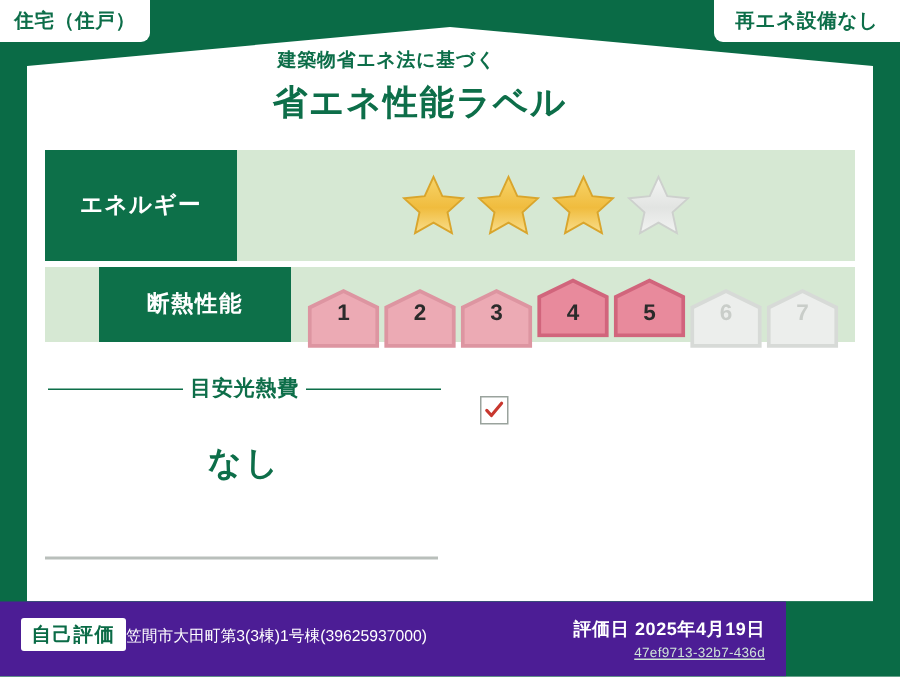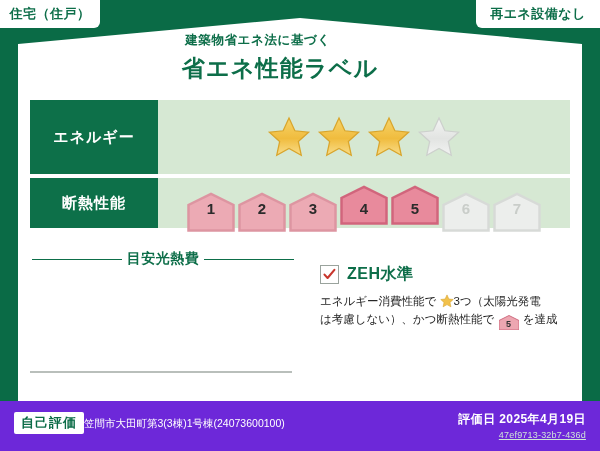--- a/index.html
+++ b/index.html
@@ -42,21 +42,21 @@
   .title-main{font-size:23px;font-weight:bold;letter-spacing:1.2px;margin-top:4px;margin-left:44px;}
   
   .panel{
     position:absolute;left:30px;top:100px;width:540px;
   }
   .perf-row{
     display:flex;align-items:stretch;background:#d6e8d3;
     margin-bottom:4px;
   }
   .perf-row.r1{height:74px;}
-  .perf-row.r2{height:50px;}
+  .perf-row.r2{height:50px;padding-left:36px;}
   .perf-key{
     background:#0d7049;color:#ffffff;font-weight:bold;
     display:flex;flex-direction:row;align-items:center;justify-content:center;
     width:128px;flex:0 0 128px;text-align:center;line-height:1.35;
     font-size:15px;letter-spacing:1px;
   }
   .perf-val{
     flex:1;display:flex;align-items:center;justify-content:center;
   }
   
@@ -103,21 +103,21 @@
   }
   .mini-star{display:inline-block;vertical-align:-3px;width:14px;height:14px;}
   .mini-badge{
     display:inline-block;vertical-align:-4px;width:20px;height:15px;
     position:relative;font-size:9px;font-weight:bold;color:#333;
     text-align:center;line-height:18px;margin:0 1px;
   }
   .mini-badge .bg{position:absolute;inset:0;}
   .mini-badge span{position:relative;z-index:2;}
   
-  .footer{position:absolute;left:0;bottom:0;width:600px;height:50px;background:#6d28d9;}
+  .footer{position:absolute;left:0;bottom:0;width:524px;height:50px;background:#4c1d95;}
   .self-badge{
     position:absolute;left:14px;top:11px;background:#ffffff;color:#0a6b46;
     font-weight:bold;font-size:13px;padding:2px 7px;letter-spacing:1px;
     border-radius:2px;
   }
   .addr{
     position:absolute;left:84px;top:16px;color:#ffffff;font-size:10.5px;
     letter-spacing:0;
   }
   .eval-date{
@@ -253,52 +253,38 @@
   </div>
 
   <div class="lower">
 
     <div class="lower-left">
       <div class="cost-head">
         <div class="rule"></div>
         <div>目安光熱費</div>
         <div class="rule"></div>
       </div>
+      <div class="cost-value">なし</div>
       <div class="hr-gray"></div>
     </div>
 
     <div class="divider-v"></div>
 
     <div class="lower-right">
       <div class="zeh-line">
         <div class="chk">
           <svg width="13" height="13" viewBox="0 0 13 13">
             <path d="M1.5 6.6 L4.6 10 L11.4 1.8" fill="none" stroke="#c8372e" stroke-width="2.1" stroke-linecap="round" stroke-linejoin="round"></path>
           </svg>
         </div>
-        <div class="zeh-text">ZEH水準</div>
-      </div>
-      <div class="zeh-desc">
-        <span>エネルギー消費性能で</span>
-        <svg class="mini-star" viewBox="0 0 24 24">
-          <path d="M12 1.6 L15.2 8.6 L22.7 9.4 L17.1 14.5 L18.7 22 L12 18.2 L5.3 22 L6.9 14.5 L1.3 9.4 L8.8 8.6 Z" fill="#f2c14b" stroke="#d8a32f" stroke-width="1"></path>
-        </svg><span>3つ（太陽光発電</span><br>
-        <span>は考慮しない）、かつ断熱性能で</span>
-        <span class="mini-badge">
-          <svg class="bg" viewBox="0 0 40 30" preserveAspectRatio="none">
-            <path d="M0 30 L0 11 L20 1 L40 11 L40 30 Z" fill="#eda6b1" stroke="#cf6d80" stroke-width="2"></path>
-          </svg>
-          <span>5</span>
-        </span>
-        <span>を達成</span>
       </div>
     </div>
 
   </div>
 
   <div class="footer">
     <div class="self-badge">自己評価</div>
-    <div class="addr">笠間市大田町第3(3棟)1号棟(24073600100)</div>
+    <div class="addr">笠間市大田町第3(3棟)1号棟(39625937000)</div>
     <div class="eval-date">評価日 2025年4月19日</div>
     <div class="uuid">47ef9713-32b7-436d</div>
   </div>
 
 </div>
 
 </body></html>

